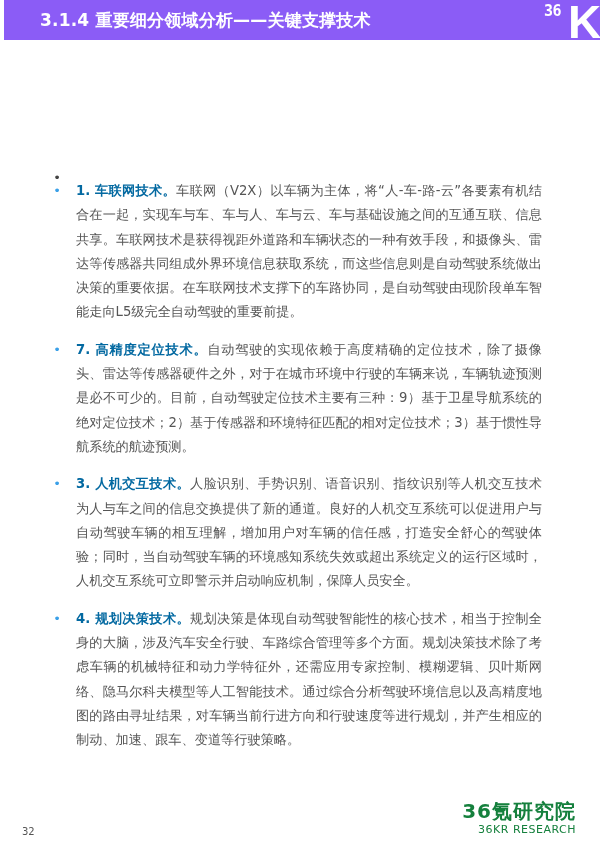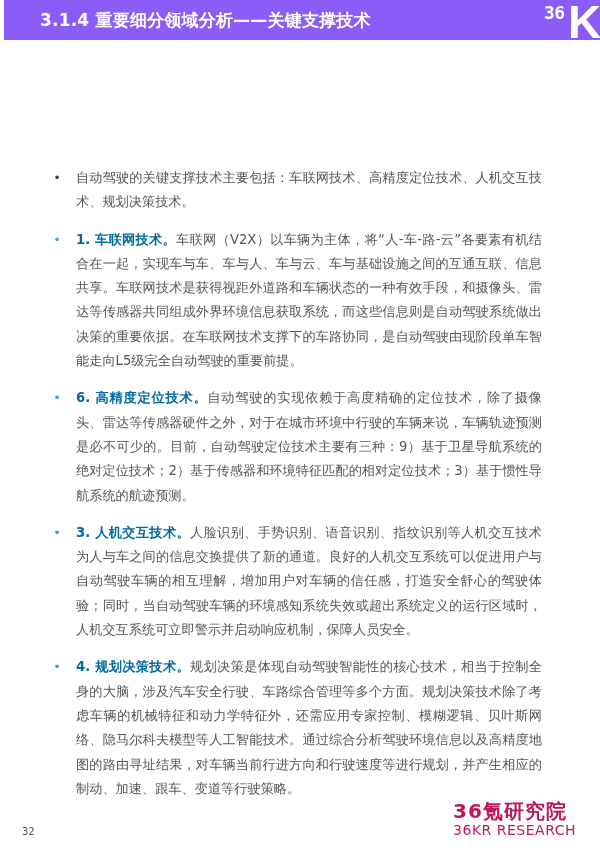--- a/index.html
+++ b/index.html
@@ -16,21 +16,21 @@
       position: absolute; left: 36px; top: 8px;
       color: #ffffff; font-size: 17px; font-weight: bold; line-height: 24px;
       letter-spacing: 0.2px;
     }
     .logo {
       position: absolute; right: 0; top: 0; width: 80px; height: 48px;
       overflow: hidden;
     }
     .logo-36 {
       position: absolute; left: 20px; top: 2px; color: #ffffff;
-      font-size: 18px; font-weight: bold; letter-spacing: -0.5px;
+      font-size: 15px; font-weight: bold; letter-spacing: -0.5px;
       font-family: "DejaVu Sans Mono", monospace;
     }
     .logo-k {
       position: absolute; left: 44px; top: -4px; color: #ffffff;
       font-size: 46px; font-weight: bold; line-height: 52px;
       font-family: "Liberation Sans", sans-serif;
     }
     .headline {
       position: absolute; left: 55px; top: 90px; width: 500px;
       color: #1e7fe0; font-size: 23px; font-weight: bold; line-height: 29px;
@@ -51,53 +51,52 @@
     }
     .bullet.blue { color: #3aa0e8; }
     .item-title {
       color: #0369a1; font-weight: bold;
     }
     .page-number {
       position: absolute; left: 22px; top: 826px;
       font-size: 10px; color: #555555;
     }
     .watermark {
-      position: absolute; right: 24px; top: 800px; text-align: left;
-      color: #be185d;
+      position: absolute; right: 24px; top: 800px; text-align: right;
+      color: #15803d;
     }
     .wm-cn { font-size: 20px; font-weight: bold; line-height: 22px; letter-spacing: 1px; }
-    .wm-en { font-size: 14px; line-height: 16px; letter-spacing: 0.5px; }
+    .wm-en { font-size: 11px; line-height: 16px; letter-spacing: 0.5px; }
   </style>
 </head>
 <body>
 
 <div class="header-bar">
   <div class="header-title">3.1.4 重要细分领域分析——关键支撑技术</div>
   <div class="logo">
     <span class="logo-36">36</span>
     <span class="logo-k">Kr</span>
   </div>
 </div>
 
 <h1 class="headline">
   <br>
 </h1>
 
 <ul class="body-list">
   <li class="item">
     <span class="bullet">•</span>
-    <span>自动驾驶的关键支撑技术主要包括：车联网技术、高精度定位技术、人机交互技术、规划决策技术。</span>
   </li>
   <li class="item">
     <span class="bullet blue">•</span>
     <span class="item-title">1. 车联网技术。</span><span>车联网（V2X）以车辆为主体，将“人-车-路-云”各要素有机结合在一起，实现车与车、车与人、车与云、车与基础设施之间的互通互联、信息共享。车联网技术是获得视距外道路和车辆状态的一种有效手段，和摄像头、雷达等传感器共同组成外界环境信息获取系统，而这些信息则是自动驾驶系统做出决策的重要依据。在车联网技术支撑下的车路协同，是自动驾驶由现阶段单车智能走向L5级完全自动驾驶的重要前提。</span>
   </li>
   <li class="item">
     <span class="bullet blue">•</span>
-    <span class="item-title">6. 高精度定位技术。</span><span>自动驾驶的实现依赖于高度精确的定位技术，除了摄像头、雷达等传感器硬件之外，对于在城市环境中行驶的车辆来说，车辆轨迹预测是必不可少的。目前，自动驾驶定位技术主要有三种：9）基于卫星导航系统的绝对定位技术；2）基于传感器和环境特征匹配的相对定位技术；3）基于惯性导航系统的航迹预测。</span>
+    <span class="item-title">7. 高精度定位技术。</span><span>自动驾驶的实现依赖于高度精确的定位技术，除了摄像头、雷达等传感器硬件之外，对于在城市环境中行驶的车辆来说，车辆轨迹预测是必不可少的。目前，自动驾驶定位技术主要有三种：9）基于卫星导航系统的绝对定位技术；2）基于传感器和环境特征匹配的相对定位技术；3）基于惯性导航系统的航迹预测。</span>
   </li>
   <li class="item">
     <span class="bullet blue">•</span>
     <span class="item-title">3. 人机交互技术。</span><span>人脸识别、手势识别、语音识别、指纹识别等人机交互技术为人与车之间的信息交换提供了新的通道。良好的人机交互系统可以促进用户与自动驾驶车辆的相互理解，增加用户对车辆的信任感，打造安全舒心的驾驶体验；同时，当自动驾驶车辆的环境感知系统失效或超出系统定义的运行区域时，人机交互系统可立即警示并启动响应机制，保障人员安全。</span>
   </li>
   <li class="item">
     <span class="bullet blue">•</span>
     <span class="item-title">4. 规划决策技术。</span><span>规划决策是体现自动驾驶智能性的核心技术，相当于控制全身的大脑，涉及汽车安全行驶、车路综合管理等多个方面。规划决策技术除了考虑车辆的机械特征和动力学特征外，还需应用专家控制、模糊逻辑、贝叶斯网络、隐马尔科夫模型等人工智能技术。通过综合分析驾驶环境信息以及高精度地图的路由寻址结果，对车辆当前行进方向和行驶速度等进行规划，并产生相应的制动、加速、跟车、变道等行驶策略。</span>
   </li>
 </ul>

